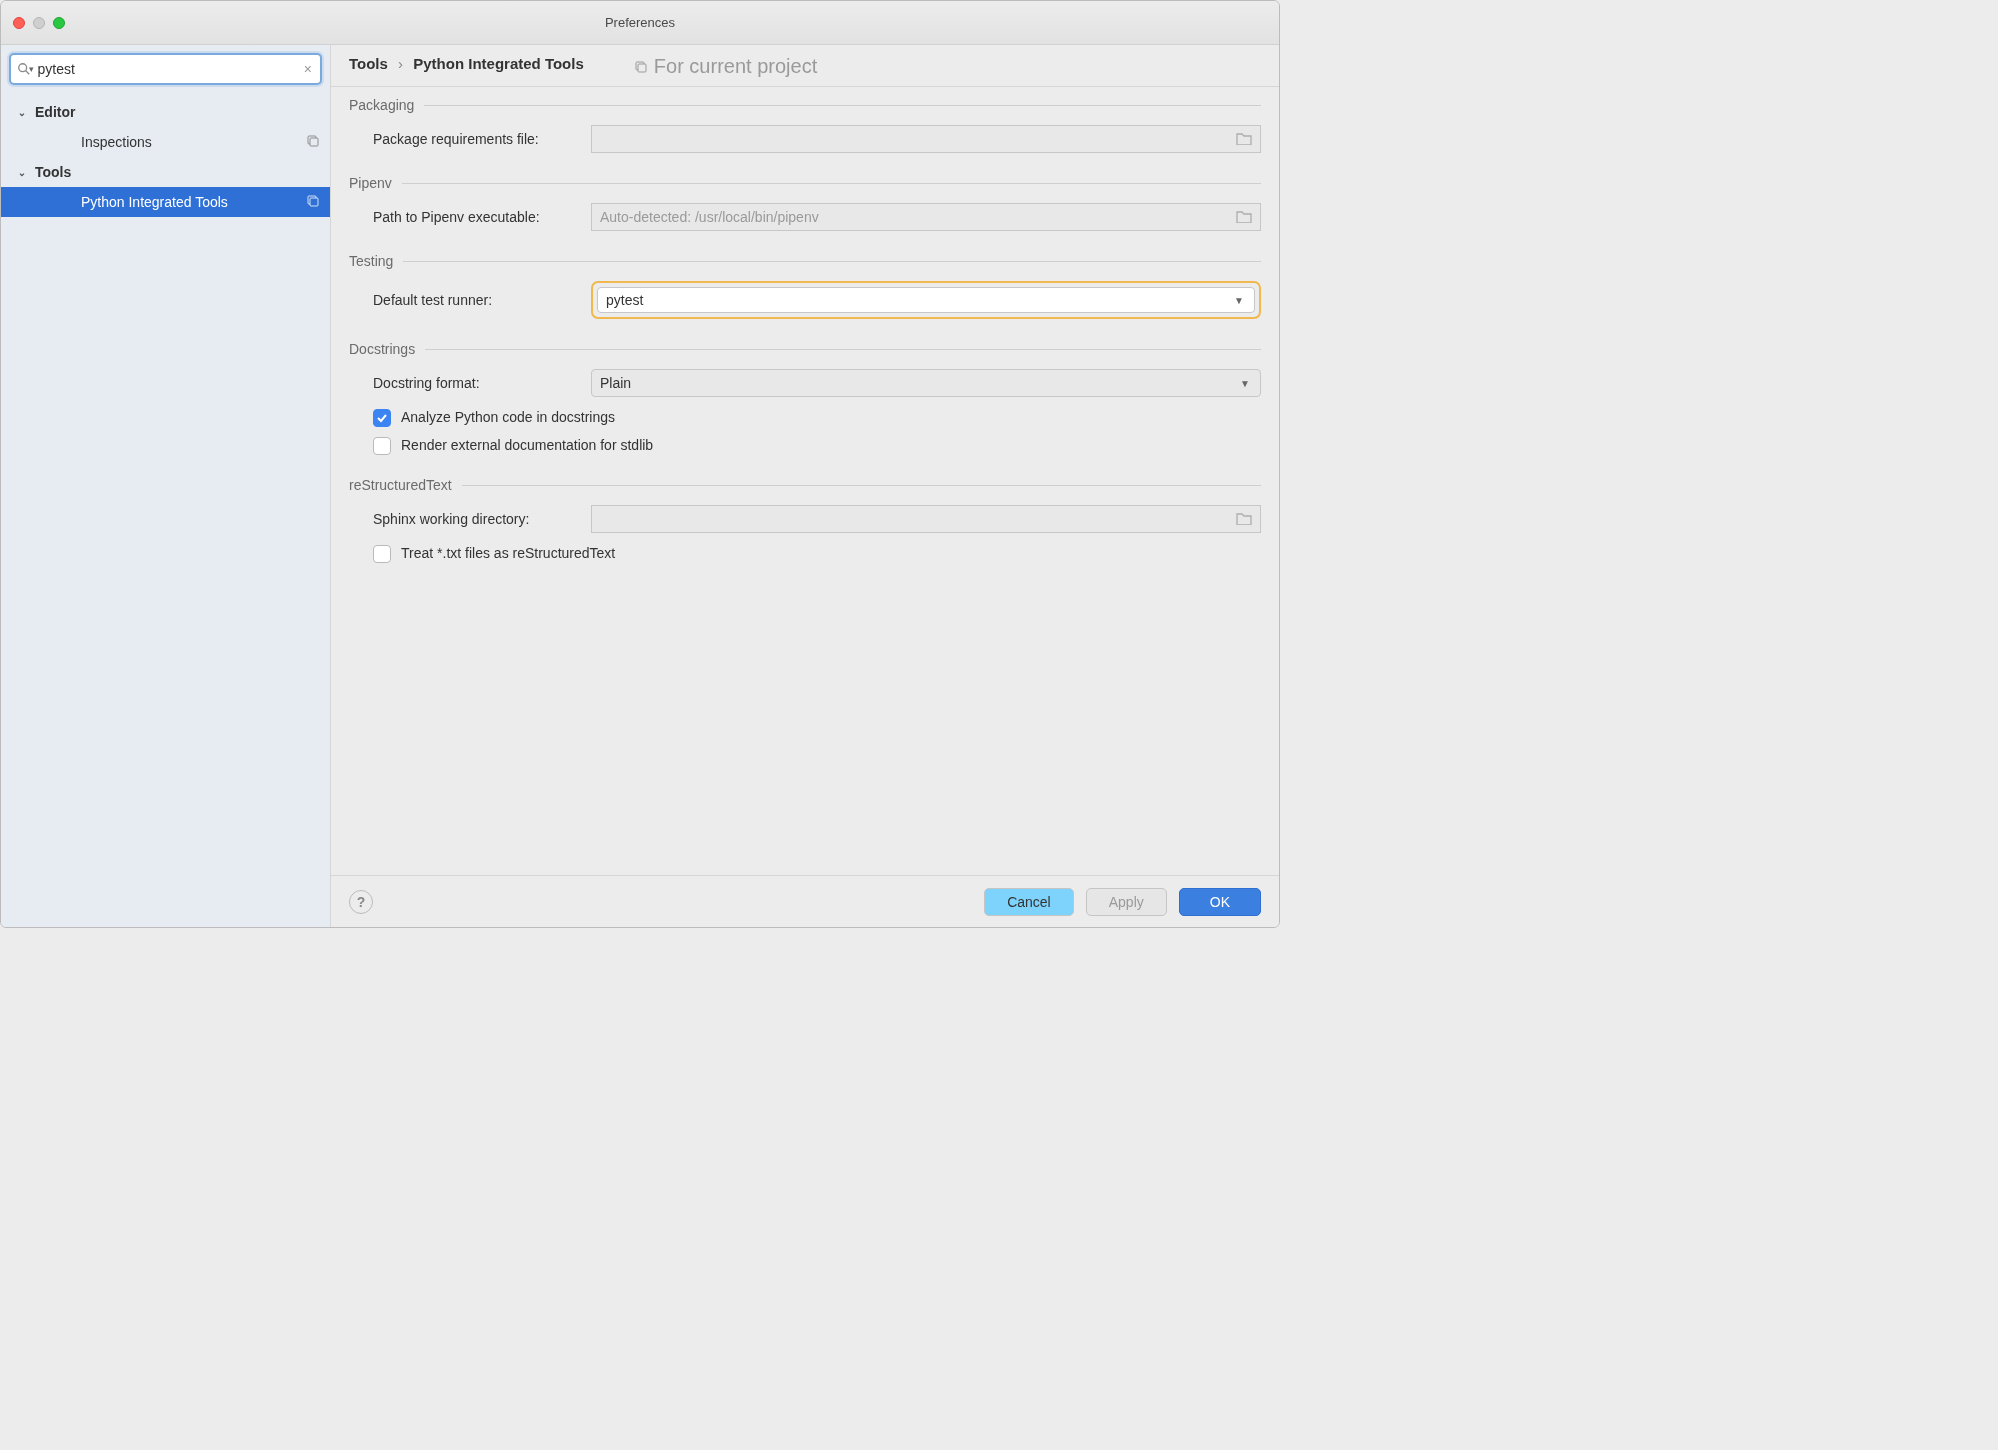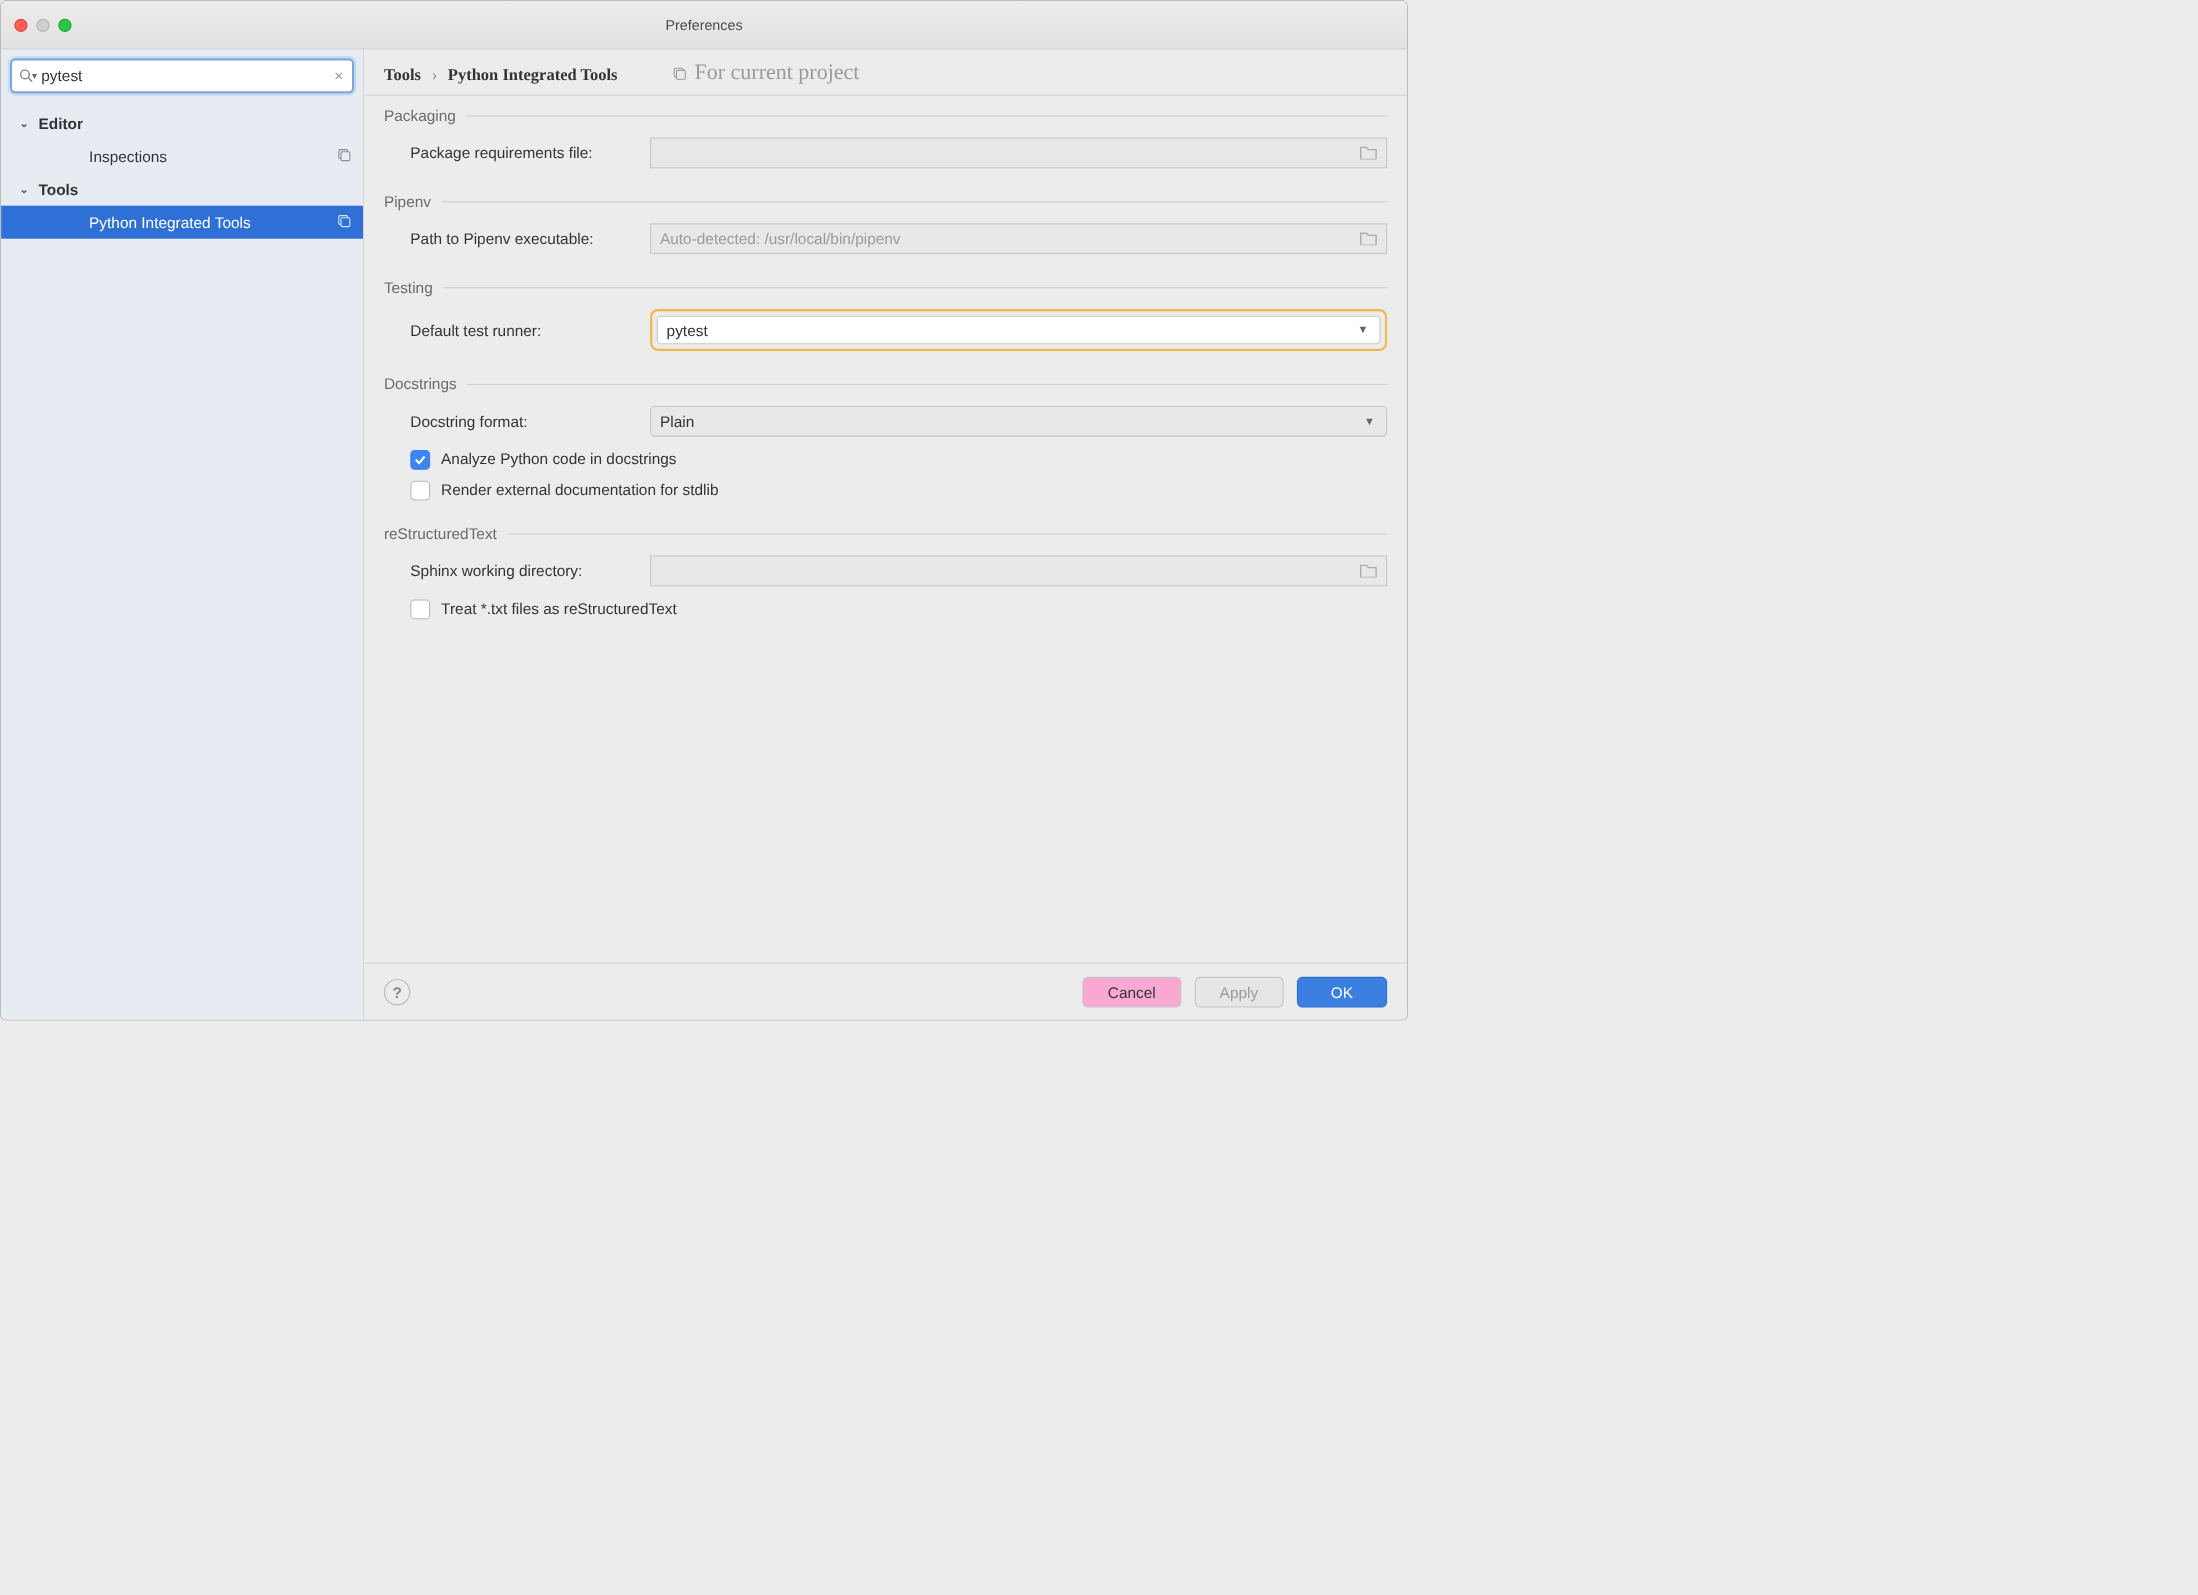--- a/index.html
+++ b/index.html
@@ -81,23 +81,22 @@
   .main {
     flex: 1;
     display: flex;
     flex-direction: column;
     background: #ececec;
   }
   .header {
     padding: 10px 18px 8px 18px;
     border-bottom: 1px solid #d6d6d6;
     display: flex;
-    align-items: flex-end;
+    align-items: flex-start;
     gap: 10px;
-    font-family: Liberation Serif, serif;
   }
   .breadcrumb { font-size: 15px; color:#333; }
   .breadcrumb .root { font-weight: 600; }
   .breadcrumb .sep { color:#888; margin: 0 6px; }
   .breadcrumb .leaf { font-weight: 600; }
   .scope {
     margin-left: 40px;
     color:#9a9a9a;
     font-size: 20px;
     display: flex; align-items: center; gap: 6px;
@@ -175,21 +174,21 @@
     width: 24px; height: 24px; border-radius: 50%;
     border: 1.5px solid #bbb; color:#888;
     display:flex; align-items:center; justify-content:center;
     font-size: 14px; font-weight:600;
     cursor:pointer;
   }
   .footer .spacer { flex:1; }
   .btn {
     height: 28px; padding: 0 22px;
     border-radius: 5px; font-size: 14px;
-    border: 1px solid #c5c5c5; background:#f9a8d4; color:#333;
+    border: 1px solid #c5c5c5; background:#7dd3fc; color:#333;
     cursor:pointer;
   }
   .btn.disabled { background:#e6e6e6; color:#9a9a9a; cursor:default; }
   .btn.primary { background:#3b7fe0; border-color:#2f6fcf; color:#fff; padding: 0 30px; }
   .folder-icon { width:16px; height:14px; }
 </style>
 </head>
 <body>
 
 <div class="window">

